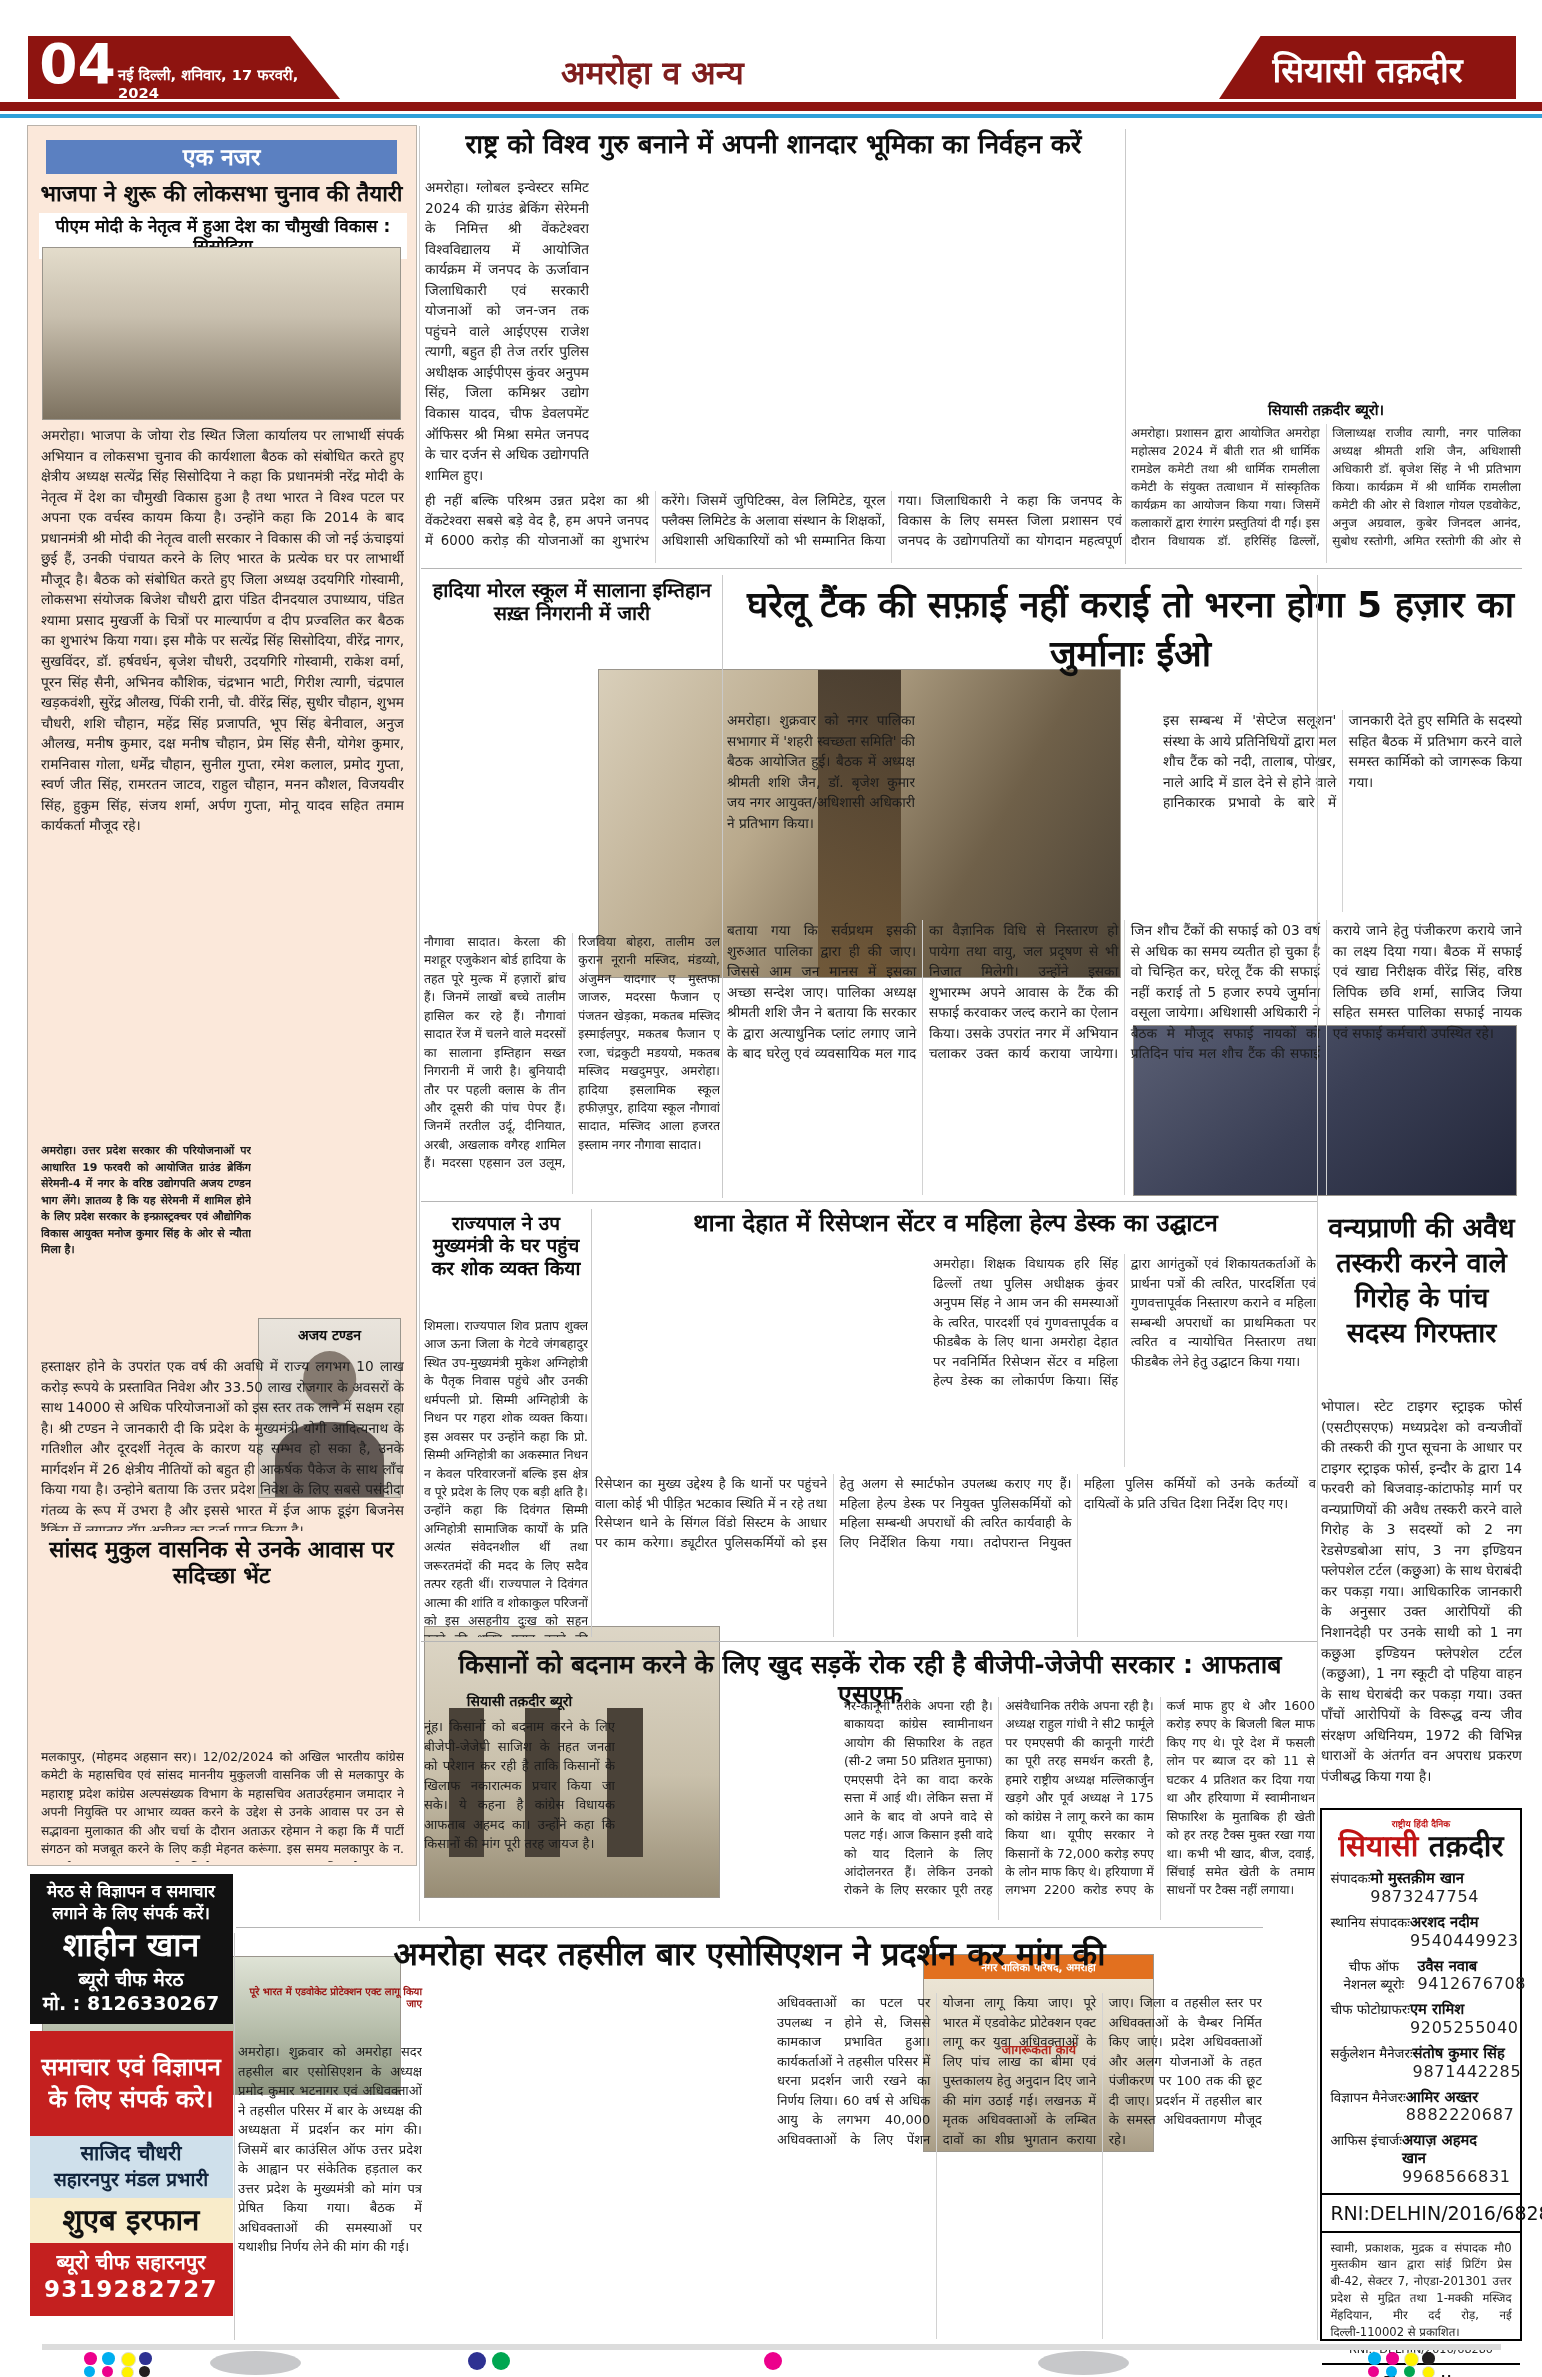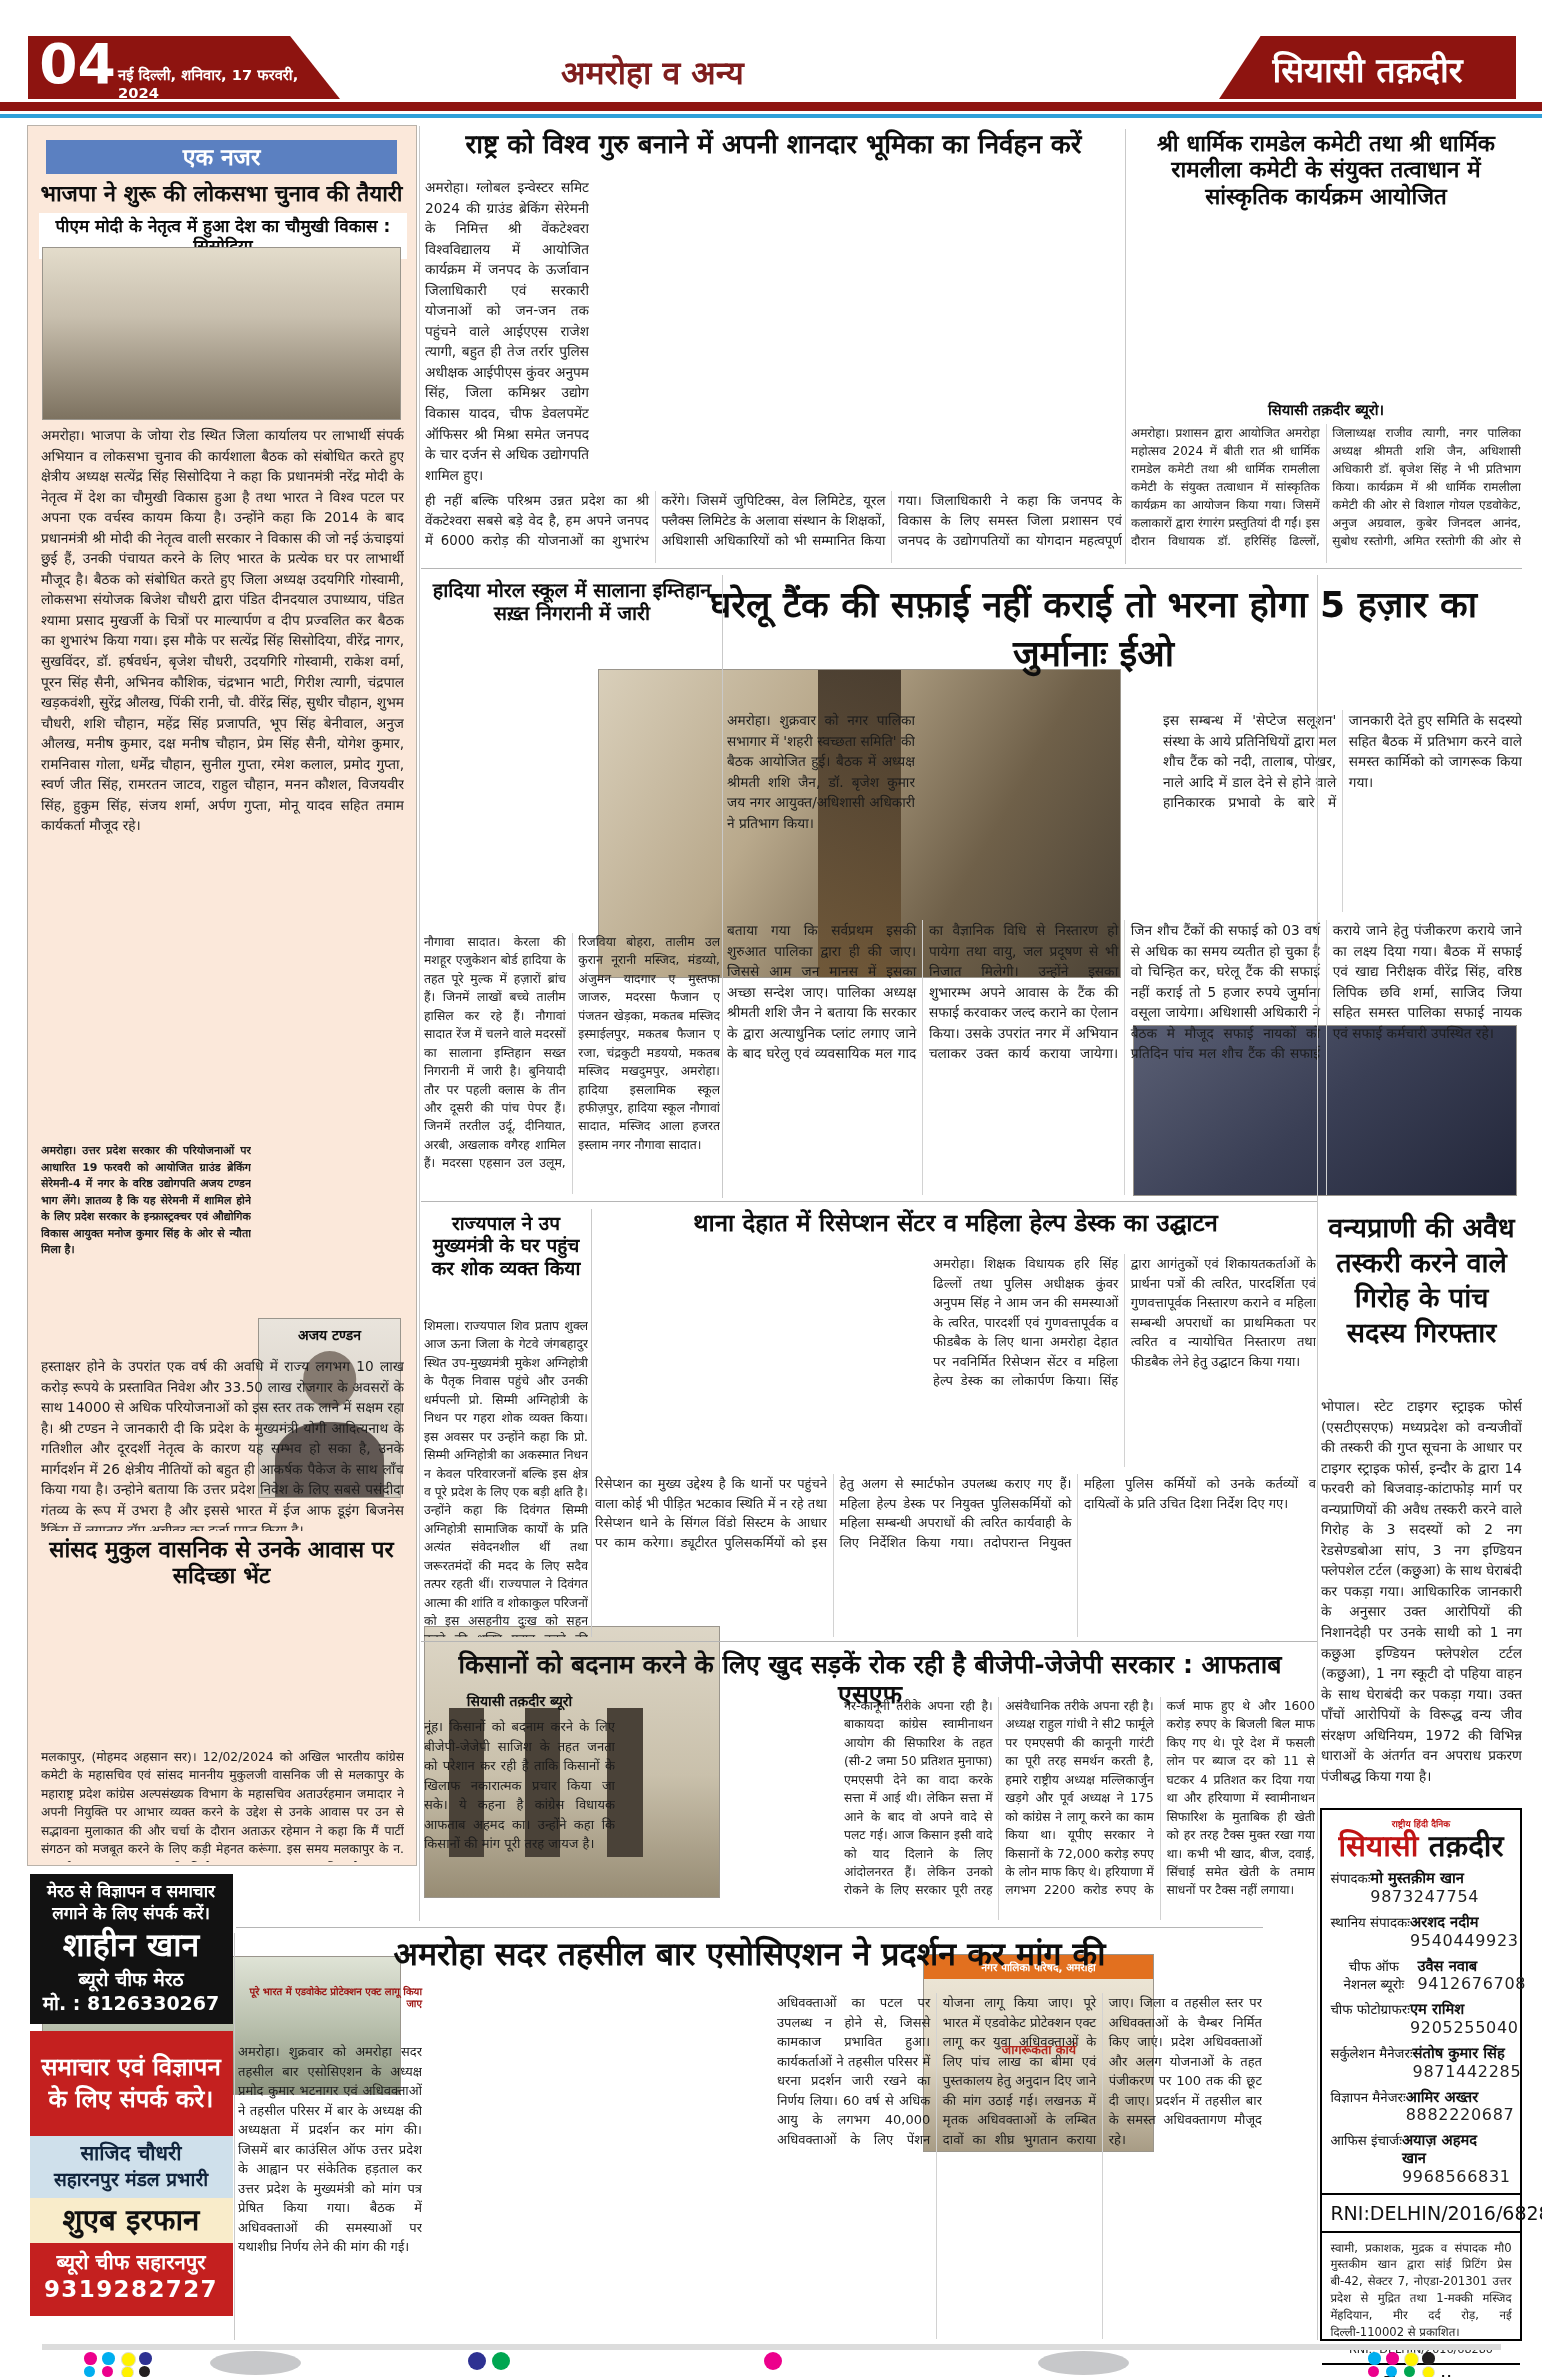--- a/index.html
+++ b/index.html
@@ -89,36 +89,35 @@
     <div class="adtxt" style="font-size:23px;letter-spacing:1.4px;">9319282727</div>
   </div>
 
   <div class="abs hl" style="left:425px;top:129px;width:697px;font-size:26px;">राष्ट्र को विश्व गुरु बनाने में अपनी शानदार भूमिका का निर्वहन करें</div>
   <div class="abs bodytxt" style="left:425px;top:177px;width:164px;height:313px;font-size:13.7px;">अमरोहा। ग्लोबल इन्वेस्टर समिट 2024 की ग्राउंड ब्रेकिंग सेरेमनी के निमित्त श्री वेंकटेश्वरा विश्वविद्यालय में आयोजित कार्यक्रम में जनपद के ऊर्जावान जिलाधिकारी एवं सरकारी योजनाओं को जन-जन तक पहुंचने वाले आईएएस राजेश त्यागी, बहुत ही तेज तर्रार पुलिस अधीक्षक आईपीएस कुंवर अनुपम सिंह, जिला कमिश्नर उद्योग विकास यादव, चीफ डेवलपमेंट ऑफिसर श्री मिश्रा समेत जनपद के चार दर्जन से अधिक उद्योगपति शामिल हुए।</div>
   <div class="abs photo" style="left:598px;top:177px;width:523px;height:309px;background:linear-gradient(120deg,#d9cfba 0%,#b9a98c 35%,#6f6049 70%,#4c4336 100%);">
     <div style="position:absolute;left:42%;top:0;width:16%;height:100%;background:linear-gradient(180deg,#3a2e22,#6b5232);opacity:.85;"></div>
   </div>
   <div class="abs bodytxt cols3" style="left:425px;top:491px;width:697px;height:72px;font-size:13.3px;">ही नहीं बल्कि परिश्रम उन्नत प्रदेश का श्री वेंकटेश्वरा सबसे बड़े वेद है, हम अपने जनपद में 6000 करोड़ की योजनाओं का शुभारंभ करेंगे। जिसमें जुपिटिक्स, वेल लिमिटेड, यूरल फ्लैक्स लिमिटेड के अलावा संस्थान के शिक्षकों, अधिशासी अधिकारियों को भी सम्मानित किया गया। जिलाधिकारी ने कहा कि जनपद के विकास के लिए समस्त जिला प्रशासन एवं जनपद के उद्योगपतियों का योगदान महत्वपूर्ण है, सभी मिलकर 2047 तक प्रधानमंत्री के विकसित भारत संकल्प को पूरा करने में अपनी शानदार भूमिका का निर्वहन करें। जय हिंद जय भारत जय श्री वेंकटेश्वरा।</div>
 
-  <div class="abs hl" style="left:1131px;top:130px;width:390px;font-size:22.4px;">श्री धार्मिक रामडेल कमेटी तथा श्री धार्मिक रामलीला कमेटी के संयुक्त तत्वाधान में सांस्कृतिक कार्यक्रम आयोजित</div>
   <div class="abs photo dark" style="left:1133px;top:224px;width:384px;height:171px;"></div>
   <div class="abs hl" style="left:1131px;top:401px;width:390px;font-size:14.7px;">सियासी तक़दीर ब्यूरो।</div>
   <div class="abs bodytxt cols2" style="left:1131px;top:424px;width:390px;height:139px;font-size:12px;">अमरोहा। प्रशासन द्वारा आयोजित अमरोहा महोत्सव 2024 में बीती रात श्री धार्मिक रामडेल कमेटी तथा श्री धार्मिक रामलीला कमेटी के संयुक्त तत्वाधान में सांस्कृतिक कार्यक्रम का आयोजन किया गया। जिसमें कलाकारों द्वारा रंगारंग प्रस्तुतियां दी गईं। इस दौरान विधायक डॉ. हरिसिंह ढिल्लों, जिलाध्यक्ष राजीव त्यागी, नगर पालिका अध्यक्ष श्रीमती शशि जैन, अधिशासी अधिकारी डॉ. बृजेश सिंह ने भी प्रतिभाग किया। कार्यक्रम में श्री धार्मिक रामलीला कमेटी की ओर से विशाल गोयल एडवोकेट, अनुज अग्रवाल, कुबेर जिनदल आनंद, सुबोध रस्तोगी, अमित रस्तोगी की ओर से पंडित कपिल शर्मा, विजय चतुर्वेदी, मनु शर्मा, दीपक बंसल उपस्थित रहे।</div>
 
   <div class="abs hrule" style="left:421px;top:568px;width:1101px;"></div>
 
   <div class="abs hl" style="left:424px;top:579px;width:296px;font-size:19.6px;">हादिया मोरल स्कूल में सालाना इम्तिहान सख़्त निगरानी में जारी</div>
   <div class="abs photo" style="left:424px;top:654px;width:296px;height:272px;background:linear-gradient(180deg,#ddd6c6 0%,#c9c0ab 55%,#978c74 100%);">
     <div style="position:absolute;left:8%;top:30%;width:12%;height:55%;background:#4a4238;"></div>
     <div style="position:absolute;left:34%;top:30%;width:12%;height:55%;background:#4a4238;"></div>
     <div style="position:absolute;left:62%;top:30%;width:12%;height:55%;background:#4a4238;"></div>
   </div>
   <div class="abs bodytxt cols2" style="left:424px;top:933px;width:296px;height:261px;font-size:12.3px;">नौगावा सादात। केरला की मशहूर एजुकेशन बोर्ड हादिया के तहत पूरे मुल्क में हज़ारों ब्रांच हैं। जिनमें लाखों बच्चे तालीम हासिल कर रहे हैं। नौगावां सादात रेंज में चलने वाले मदरसों का सालाना इम्तिहान सख्त निगरानी में जारी है। बुनियादी तौर पर पहली क्लास के तीन और दूसरी की पांच पेपर हैं। जिनमें तरतील उर्दू, दीनियात, अरबी, अखलाक वगैरह शामिल हैं। मदरसा एहसान उल उलूम, रिजविया बोहरा, तालीम उल कुरान नूरानी मस्जिद, मंडय्यो, अंजुमन यादगार ए मुस्तफा जाजरु, मदरसा फैजान ए पंजतन खेड़का, मकतब मस्जिद इस्माईलपुर, मकतब फैजान ए रजा, चंद्रकुटी मडययो, मकतब मस्जिद मखदुमपुर, अमरोहा। हादिया इसलामिक स्कूल हफीज़पुर, हादिया स्कूल नौगावां सादात, मस्जिद आला हजरत इस्लाम नगर नौगावा सादात।</div>
 
-  <div class="abs hl" style="left:696px;top:581px;width:795px;font-size:36px;line-height:1.35;">घरेलू टैंक की सफ़ाई नहीं कराई तो भरना होगा 5 हज़ार का जुर्मानाः ईओ</div>
+  <div class="abs hl" style="left:733px;top:581px;width:795px;font-size:36px;line-height:1.35;">घरेलू टैंक की सफ़ाई नहीं कराई तो भरना होगा 5 हज़ार का जुर्मानाः ईओ</div>
   <div class="abs bodytxt" style="left:727px;top:710px;width:188px;height:202px;font-size:13.7px;">अमरोहा। शुक्रवार को नगर पालिका सभागार में 'शहरी स्वच्छता समिति' की बैठक आयोजित हुई। बैठक में अध्यक्ष श्रीमती शशि जैन, डॉ. बृजेश कुमार जय नगर आयुक्त/अधिशासी अधिकारी ने प्रतिभाग किया।</div>
   <div class="abs photo meet" style="left:923px;top:710px;width:231px;height:198px;">
     <div style="position:absolute;left:0;top:0;width:100%;height:24px;background:#e2701f;color:#fff;font-size:10.5px;font-weight:bold;text-align:center;line-height:24px;">नगर पालिका परिषद, अमरोहा</div>
     <div style="position:absolute;left:34%;top:44%;color:#b3261c;font-size:12.6px;font-weight:bold;">जागरूकता कार्य</div>
   </div>
   <div class="abs bodytxt cols2" style="left:1163px;top:710px;width:359px;height:202px;font-size:13.7px;">इस सम्बन्ध में 'सेप्टेज सलूशन' संस्था के आये प्रतिनिधियों द्वारा मल शौच टैंक को नदी, तालाब, पोखर, नाले आदि में डाल देने से होने वाले हानिकारक प्रभावो के बारे में जानकारी देते हुए समिति के सदस्यो सहित बैठक में प्रतिभाग करने वाले समस्त कार्मिको को जागरूक किया गया।</div>
   <div class="abs bodytxt cols4" style="left:727px;top:920px;width:795px;height:275px;font-size:13.7px;">बताया गया कि सर्वप्रथम इसकी शुरुआत पालिका द्वारा ही की जाए। जिससे आम जन मानस में इसका अच्छा सन्देश जाए। पालिका अध्यक्ष श्रीमती शशि जैन ने बताया कि सरकार के द्वारा अत्याधुनिक प्लांट लगाए जाने के बाद घरेलु एवं व्यवसायिक मल गाद का वैज्ञानिक विधि से निस्तारण हो पायेगा तथा वायु, जल प्रदूषण से भी निजात मिलेगी। उन्होंने इसका शुभारम्भ अपने आवास के टैंक की सफाई करवाकर जल्द कराने का ऐलान किया। उसके उपरांत नगर में अभियान चलाकर उक्त कार्य कराया जायेगा। जिन शौच टैंकों की सफाई को 03 वर्ष से अधिक का समय व्यतीत हो चुका है वो चिन्हित कर, घरेलू टैंक की सफाई नहीं कराई तो 5 हजार रुपये जुर्माना वसूला जायेगा। अधिशासी अधिकारी ने बैठक मे मौजूद सफाई नायकों को प्रतिदिन पांच मल शौच टैंक की सफाई कराये जाने हेतु पंजीकरण कराये जाने का लक्ष्य दिया गया। बैठक में सफाई एवं खाद्य निरीक्षक वीरेंद्र सिंह, वरिष्ठ लिपिक छवि शर्मा, साजिद जिया सहित समस्त पालिका सफाई नायक एवं सफाई कर्मचारी उपस्थित रहे।</div>
 
   <div class="abs hrule" style="left:421px;top:1201px;width:896px;"></div>
 

